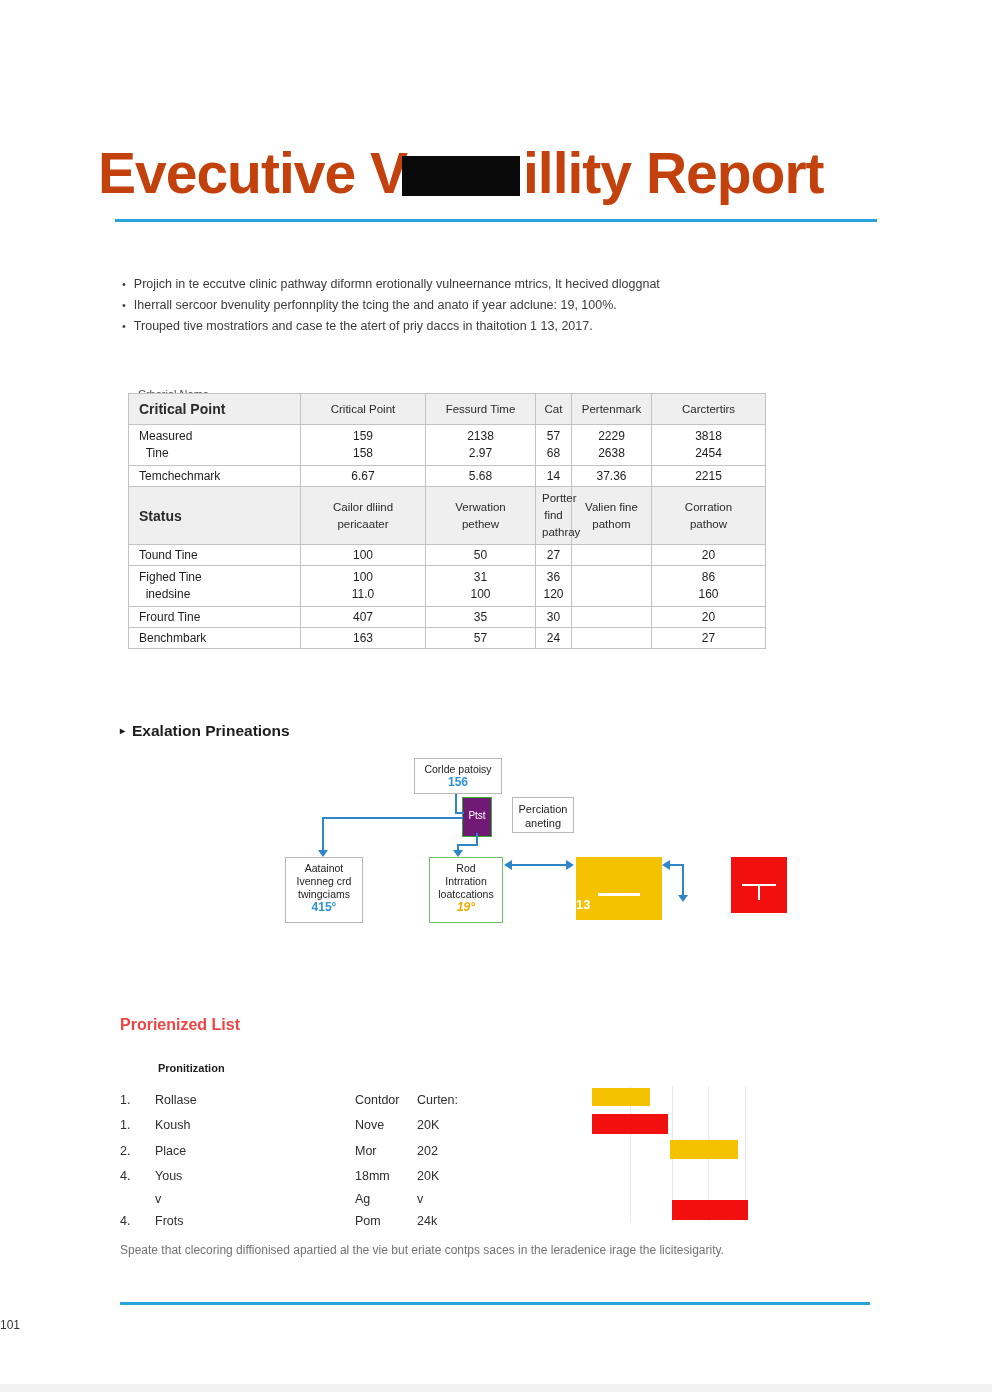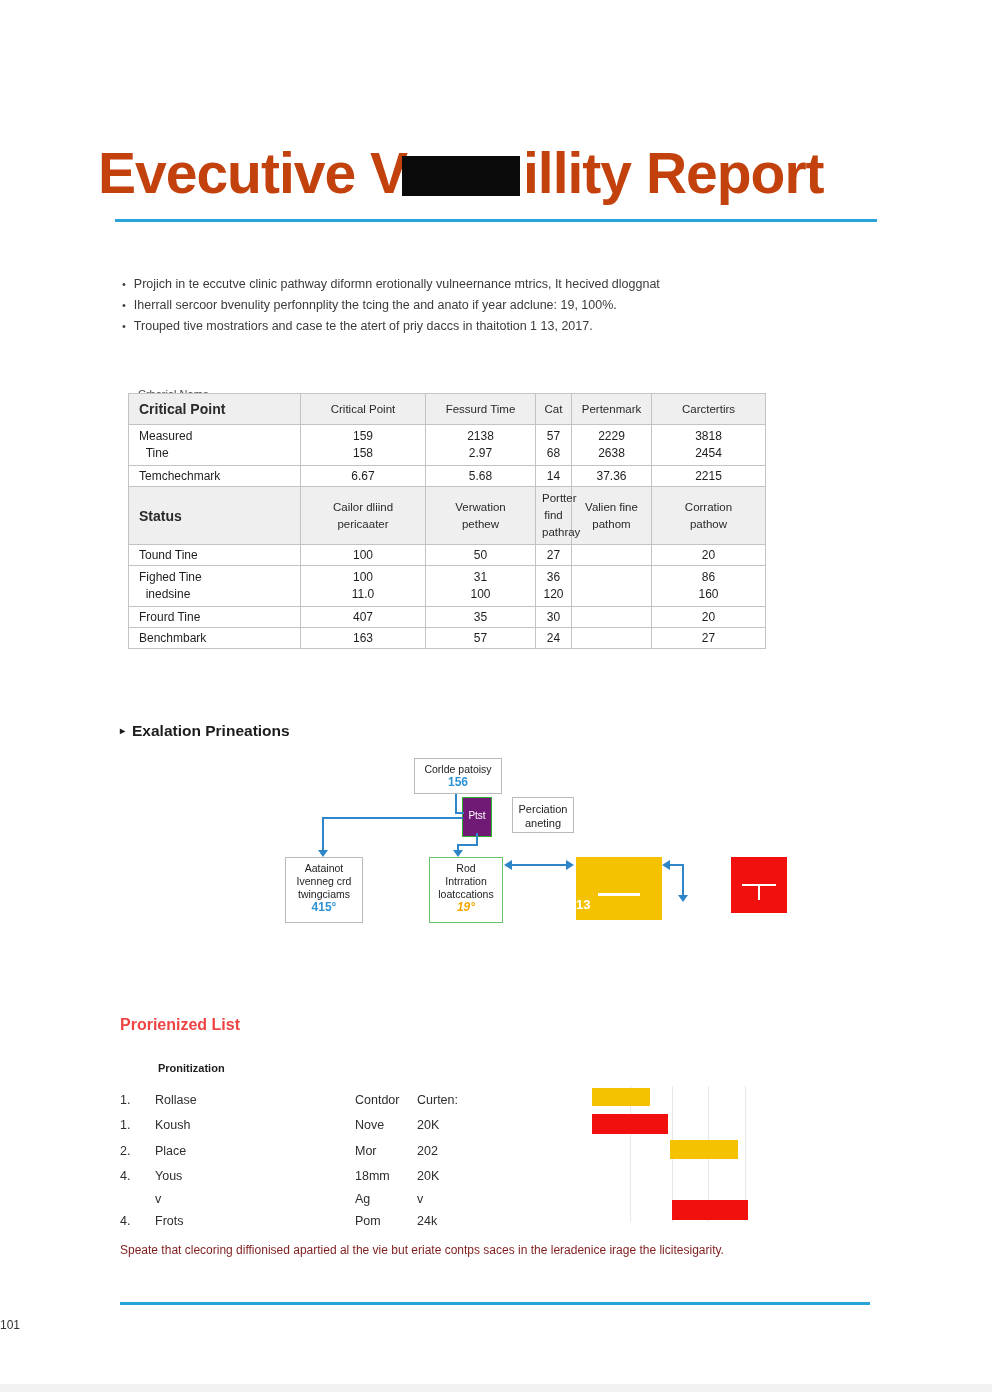--- a/index.html
+++ b/index.html
@@ -51,21 +51,21 @@
   .plist .row.small{height:19px;}
   .plist .n{width:35px;}
   .plist .nm{width:200px;}
   .plist .ca{width:62px;}
   .plist .cb{width:62px;}
 
   .gantt{position:absolute;left:592px;top:1086px;width:158px;height:136px;}
   .gline{position:absolute;top:0;bottom:0;width:1px;background:#e8e8e8;}
   .gbar{position:absolute;}
 
-  .footnote{position:absolute;left:120px;top:1242px;width:758px;font-size:12px;color:#7f1d1d;line-height:16px;}
+  .footnote{position:absolute;left:120px;top:1242px;width:758px;font-size:12px;color:#737373;line-height:16px;}
   .pagenum{position:absolute;left:0;top:1318px;width:992px;font-size:12px;color:#333;}
   .bottom-noise{position:absolute;left:0;top:1384px;width:992px;height:8px;background:#ededed;opacity:.7;}
 </style>
 </head>
 <body>
 
 <div class="title">
   <span>Evecutive V</span><span class="blob"></span><span>illity Report</span>
 </div>
 <div class="rule top"></div>

